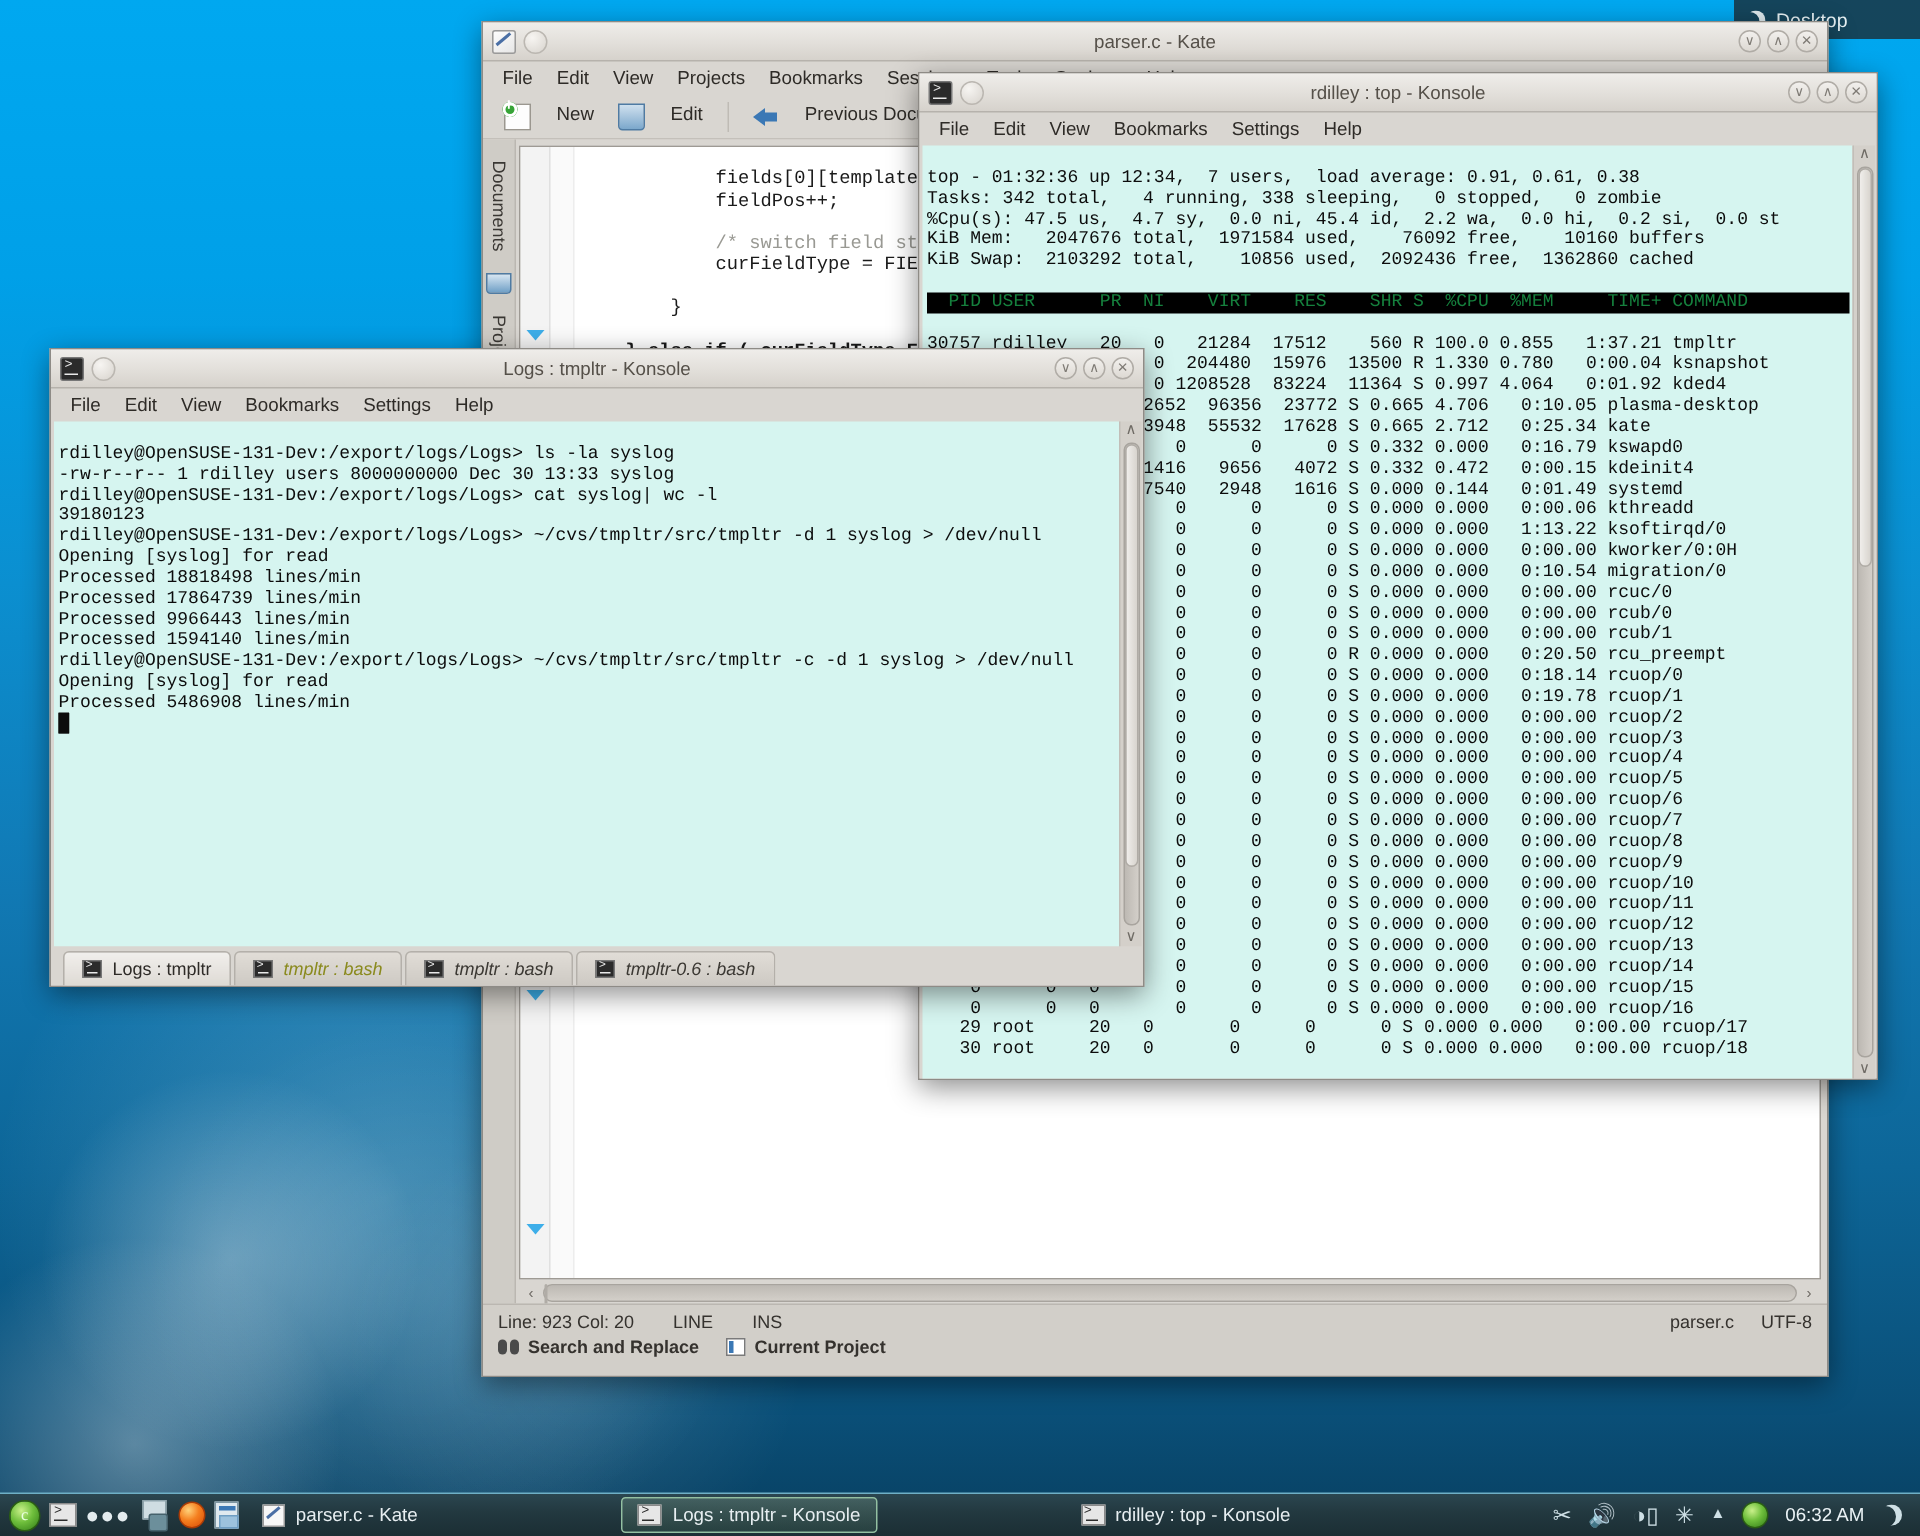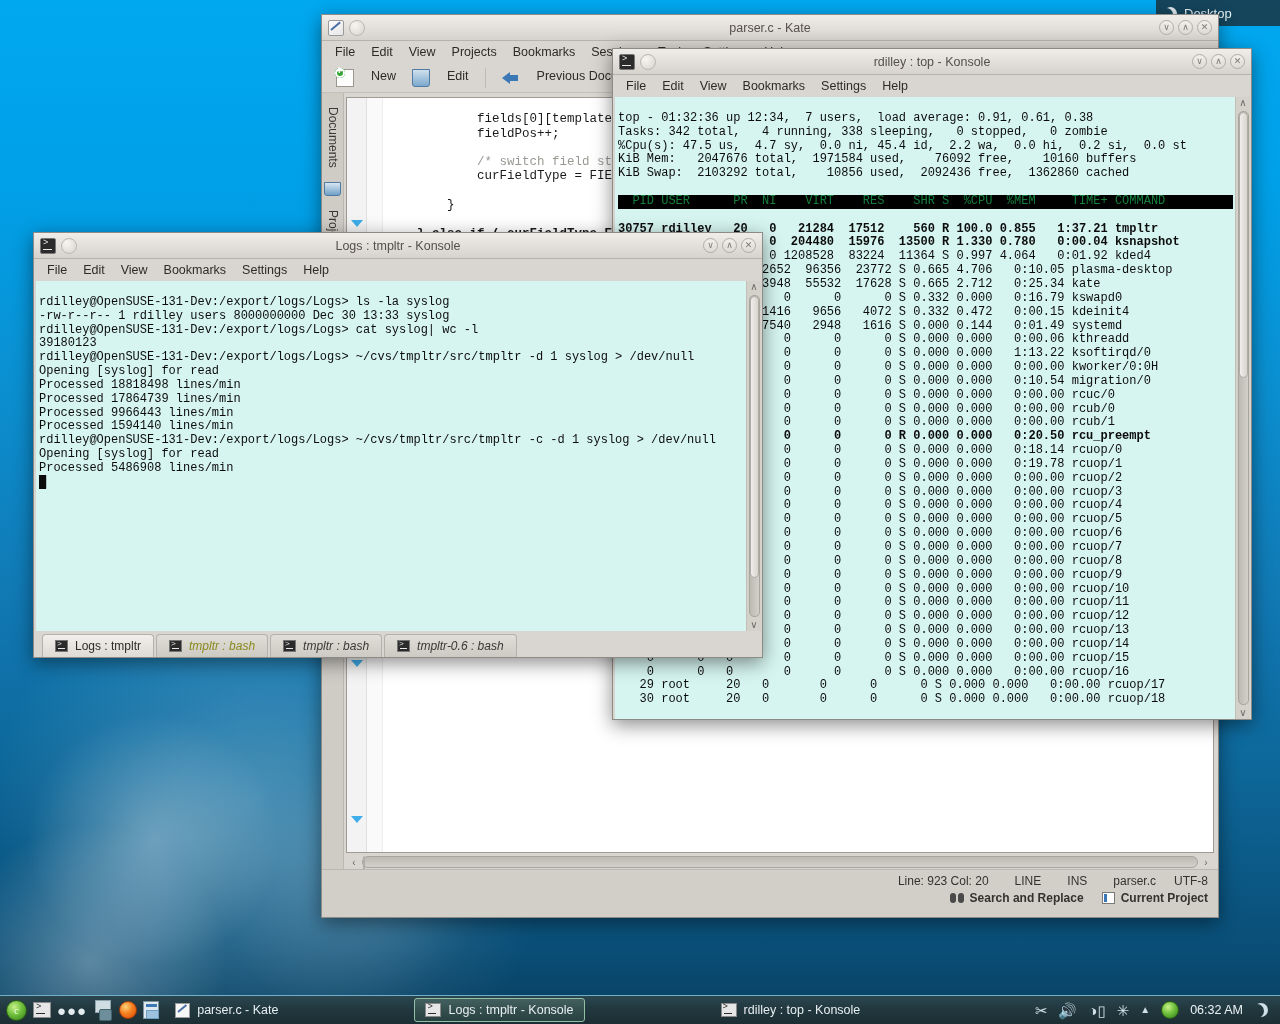--- a/index.html
+++ b/index.html
@@ -164,21 +164,21 @@
   }
   .kate-hscroll .thumb {
     height: 10px; width: 99%; border-radius: 5px;
     background: linear-gradient(180deg,#f0eeeb,#d8d4ce); border: 1px solid #b0aca6;
   }
   .arrbtn { font-size: 10px; color: #6e6a64; width: 12px; text-align: center; }
 
   .kate-status {
     flex: 0 0 48px; background: #d2cfc9; border-top: 1px solid #bbb7b1;
     font-size: 12px; color: #35322e; padding: 4px 10px;
-    display: flex; flex-direction: column; gap: 3px; align-items: flex-end;
+    display: flex; flex-direction: column; gap: 3px;
   }
   .ks-row1 { display: flex; align-items: center; gap: 26px; }
   .ks-right { margin-left: auto; display: flex; gap: 18px; }
   .ks-row2 { display: flex; align-items: center; gap: 18px; }
   .ks-row2 .it { display: flex; align-items: center; gap: 6px; font-weight: bold; }
   .ic-bino { width: 14px; height: 12px; position: relative; }
   .ic-bino::before, .ic-bino::after {
     content: ""; position: absolute; top: 1px; width: 6px; height: 10px;
     border-radius: 3px; background: #4a4a4a;
   }
@@ -189,21 +189,21 @@
   
   .kon-body {
     flex: 1 1 auto; display: flex; min-height: 0;
     background: #d9d6d1; padding: 0 1px 0 2px;
   }
   .term {
     flex: 1 1 auto; background: #d6f5f0; color: #0c0c0c;
     font-family: "Liberation Mono", monospace; font-size: 12px; line-height: 13.85px;
     white-space: pre; overflow: hidden; padding: 1px 2px 0 3px; min-width: 0;
   }
-  .term b { font-weight: bold; }
+  .term b { font-weight: normal; }
   .term .hdr { background: #000; color: #15803d; display: block; }
   .vscroll {
     flex: 0 0 15px; display: flex; flex-direction: column; align-items: center;
     background: #d4d0ca; border-left: 1px solid #c2beb8;
   }
   .vscroll .arr { font-size: 10px; color: #6e6a64; line-height: 12px; }
   .vscroll .vtrough {
     flex: 1 1 auto; width: 11px; margin: 2px 0; border-radius: 5px;
     background: linear-gradient(90deg,#bdb9b3,#d3cfc9); border: 1px solid #a8a49e;
     position: relative;

